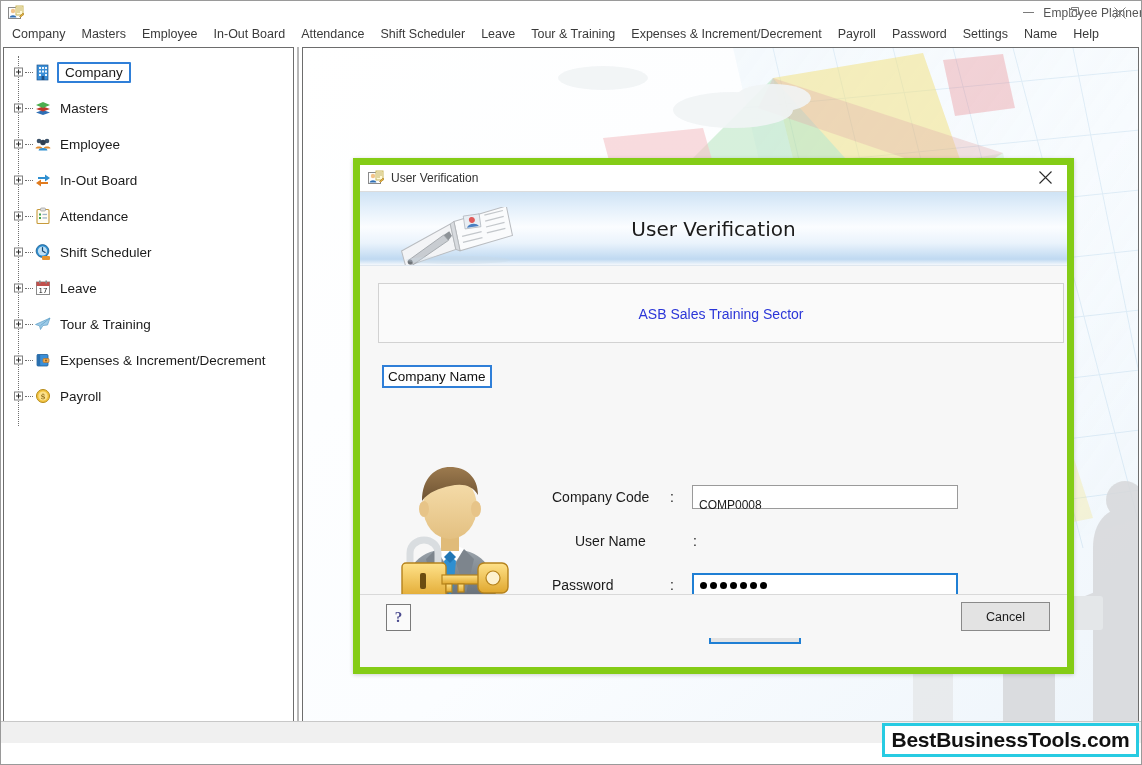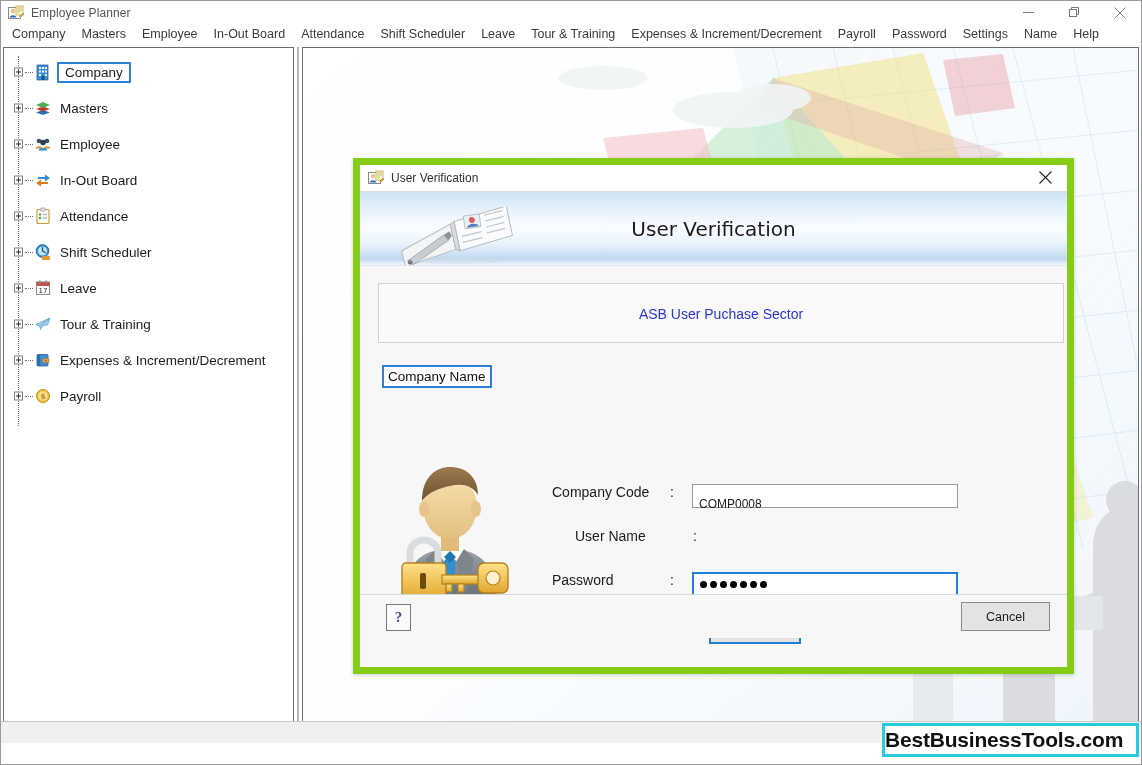--- a/index.html
+++ b/index.html
@@ -15,21 +15,21 @@
     background: #ffffff;
     border: 1px solid #9a9a9a;
     box-sizing: border-box;
     overflow: hidden;
   }
 
   
   .titlebar {
     position: absolute; left: 0; top: 0; width: 1142px; height: 23px;
     background: #ffffff;
-    display: flex; align-items: center;
+    display: flex; align-items: center; justify-content: space-between;
   }
   .titlebar .app-icon {
     margin-left: 7px; margin-right: 7px;
     width: 16px; height: 16px; position: relative; flex: none;
   }
   .titlebar .app-title {
     font-size: 12px; color: #555; letter-spacing: .1px;
   }
   .wincontrols {
     position: absolute; right: 0; top: 0; height: 23px;
@@ -134,21 +134,21 @@
     background: #f0f0f0; border-top: 1px solid #c8c8c8;
   }
 
   
   .watermark {
     position: absolute; left: 881px; top: 722px;
     width: 257px; height: 34px;
     border: 3px solid #27cbe2;
     background: #ffffff;
     box-sizing: border-box;
-    display: flex; align-items: center; justify-content: flex-start;
+    display: flex; align-items: center; justify-content: center;
   }
   .watermark span {
     font-size: 21px; font-weight: bold; color: #111; letter-spacing: -.2px;
     font-family: "Liberation Sans", sans-serif;
   }
 
   
   .dialog {
     position: absolute; left: 352px; top: 157px;
     width: 721px; height: 516px;
@@ -198,21 +198,21 @@
     z-index: 5;
   }
   .group-value {
     position: absolute; left: 0; right: 0; top: 22px;
     text-align: center;
     font-size: 14px; color: #2b36d8;
   }
 
   .avatar { position: absolute; left: 26px; top: 185px; width: 128px; height: 160px; }
 
-  .formrow { position: absolute; display: flex; align-items: flex-start; height: 26px; }
+  .formrow { position: absolute; display: flex; align-items: center; height: 26px; }
   .flabel { width: 118px; font-size: 14px; color: #1b1b1b; }
   .fcolon { width: 22px; font-size: 14px; color: #1b1b1b; }
   .finput {
     width: 266px; height: 24px; box-sizing: border-box;
     border: 1px solid #9a9a9a; background: #ffffff;
     font-size: 12px; color: #1b1b1b;
     padding: 8px 6px; line-height: 22px;
     font-family: "Liberation Sans", sans-serif;
   }
   .finput.focused { border: 2px solid #1f7fd4; }
@@ -585,21 +585,21 @@
           </g>
           <ellipse cx="66" cy="53" rx="52" ry="4" fill="#cbd9e6" opacity=".35"></ellipse>
         </svg>
       </span>
       <span class="hdr-title">User Verification</span>
     </div>
 
     <div class="dlg-body">
 
       <div class="group">
-        <div class="group-value">ASB User Puchase Sector</div>
+        <div class="group-value">ASB Sales Training Sector</div>
       </div>
       <div class="group-legend">Company Name</div>
 
       <span class="avatar">
         <svg width="128" height="160" viewBox="0 0 128 160">
           <defs>
             <linearGradient id="suit" x1="0" y1="0" x2="0" y2="1">
               <stop offset="0%" stop-color="#9aa3ab"></stop>
                 <stop offset="100%" stop-color="#636b73"></stop>
             </linearGradient>

